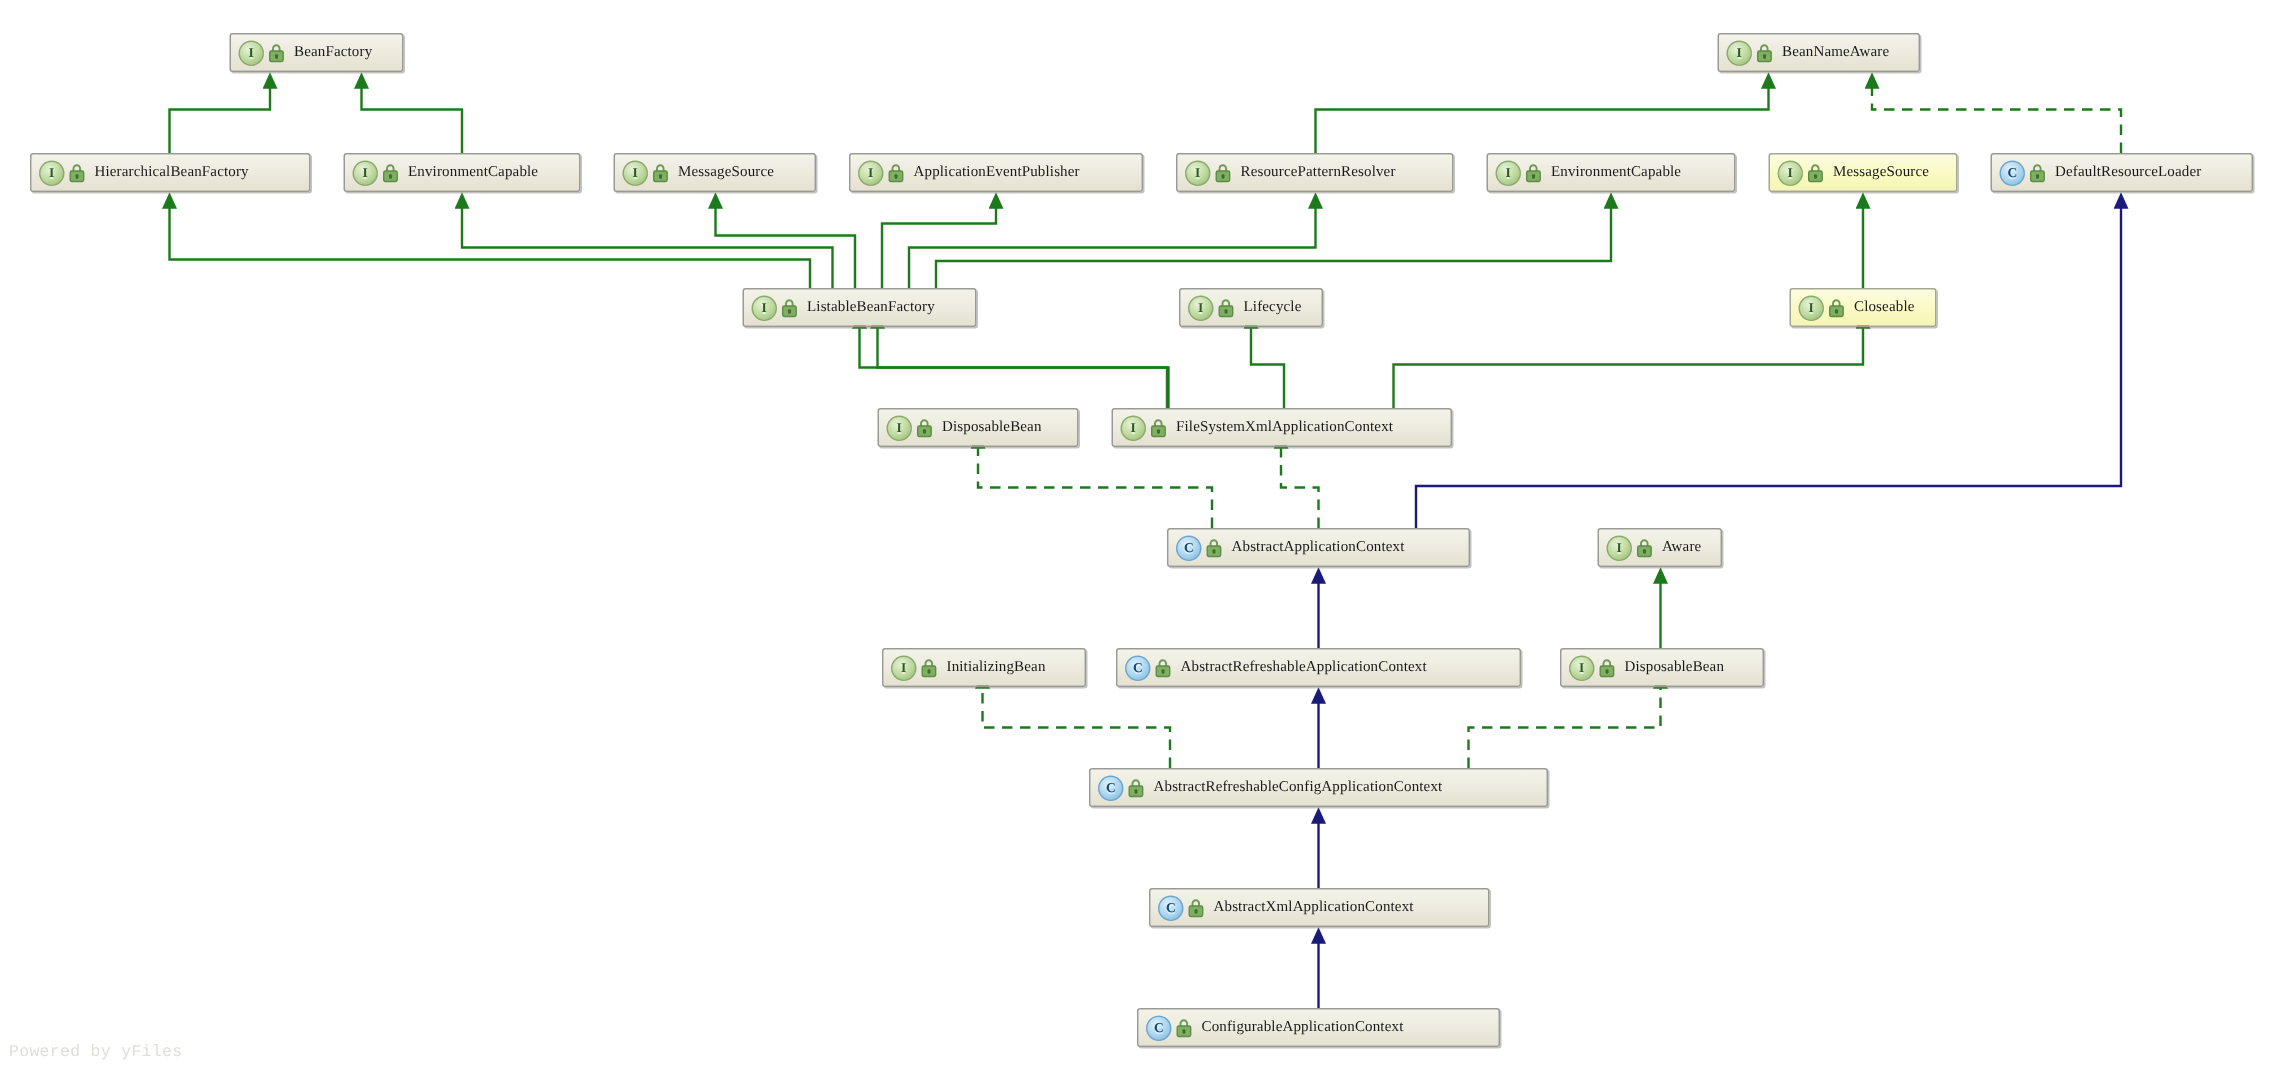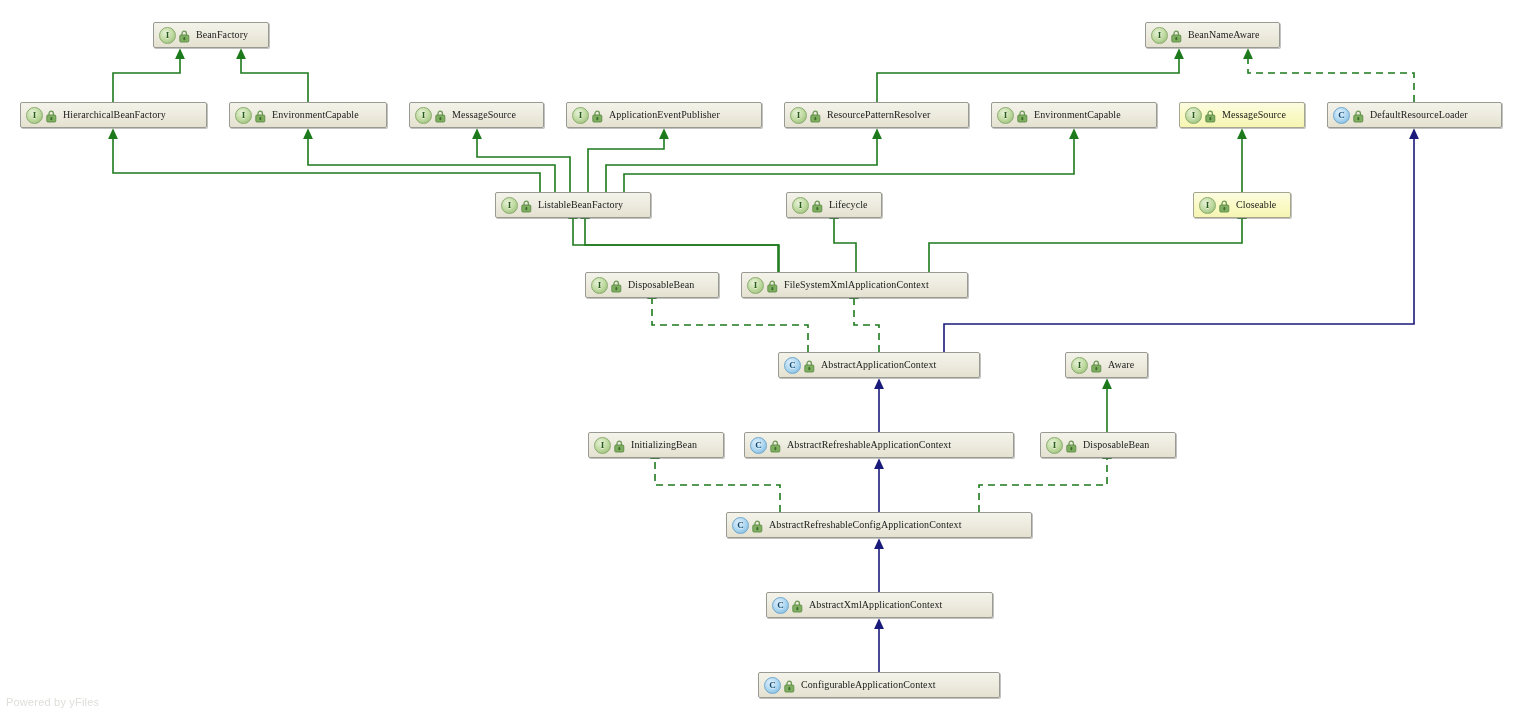--- a/index.html
+++ b/index.html
@@ -79,21 +79,21 @@
     font-family: "Liberation Serif", "DejaVu Serif", serif;
     font-size: 10px;
     color: #1a1a1a;
     letter-spacing: 0.1px;
     line-height: 1;
   }
   #watermark {
     position: absolute;
     left: 6px;
     top: 696px;
-    font-family: Liberation Sans, sans-serif;
+    font-family: Liberation Mono, monospace;
     font-size: 11px;
     color: #dededa;
     letter-spacing: 0.2px;
     user-select: none;
   }
 </style>
 </head>
 <body>
 
 <div id="diagram-root">

